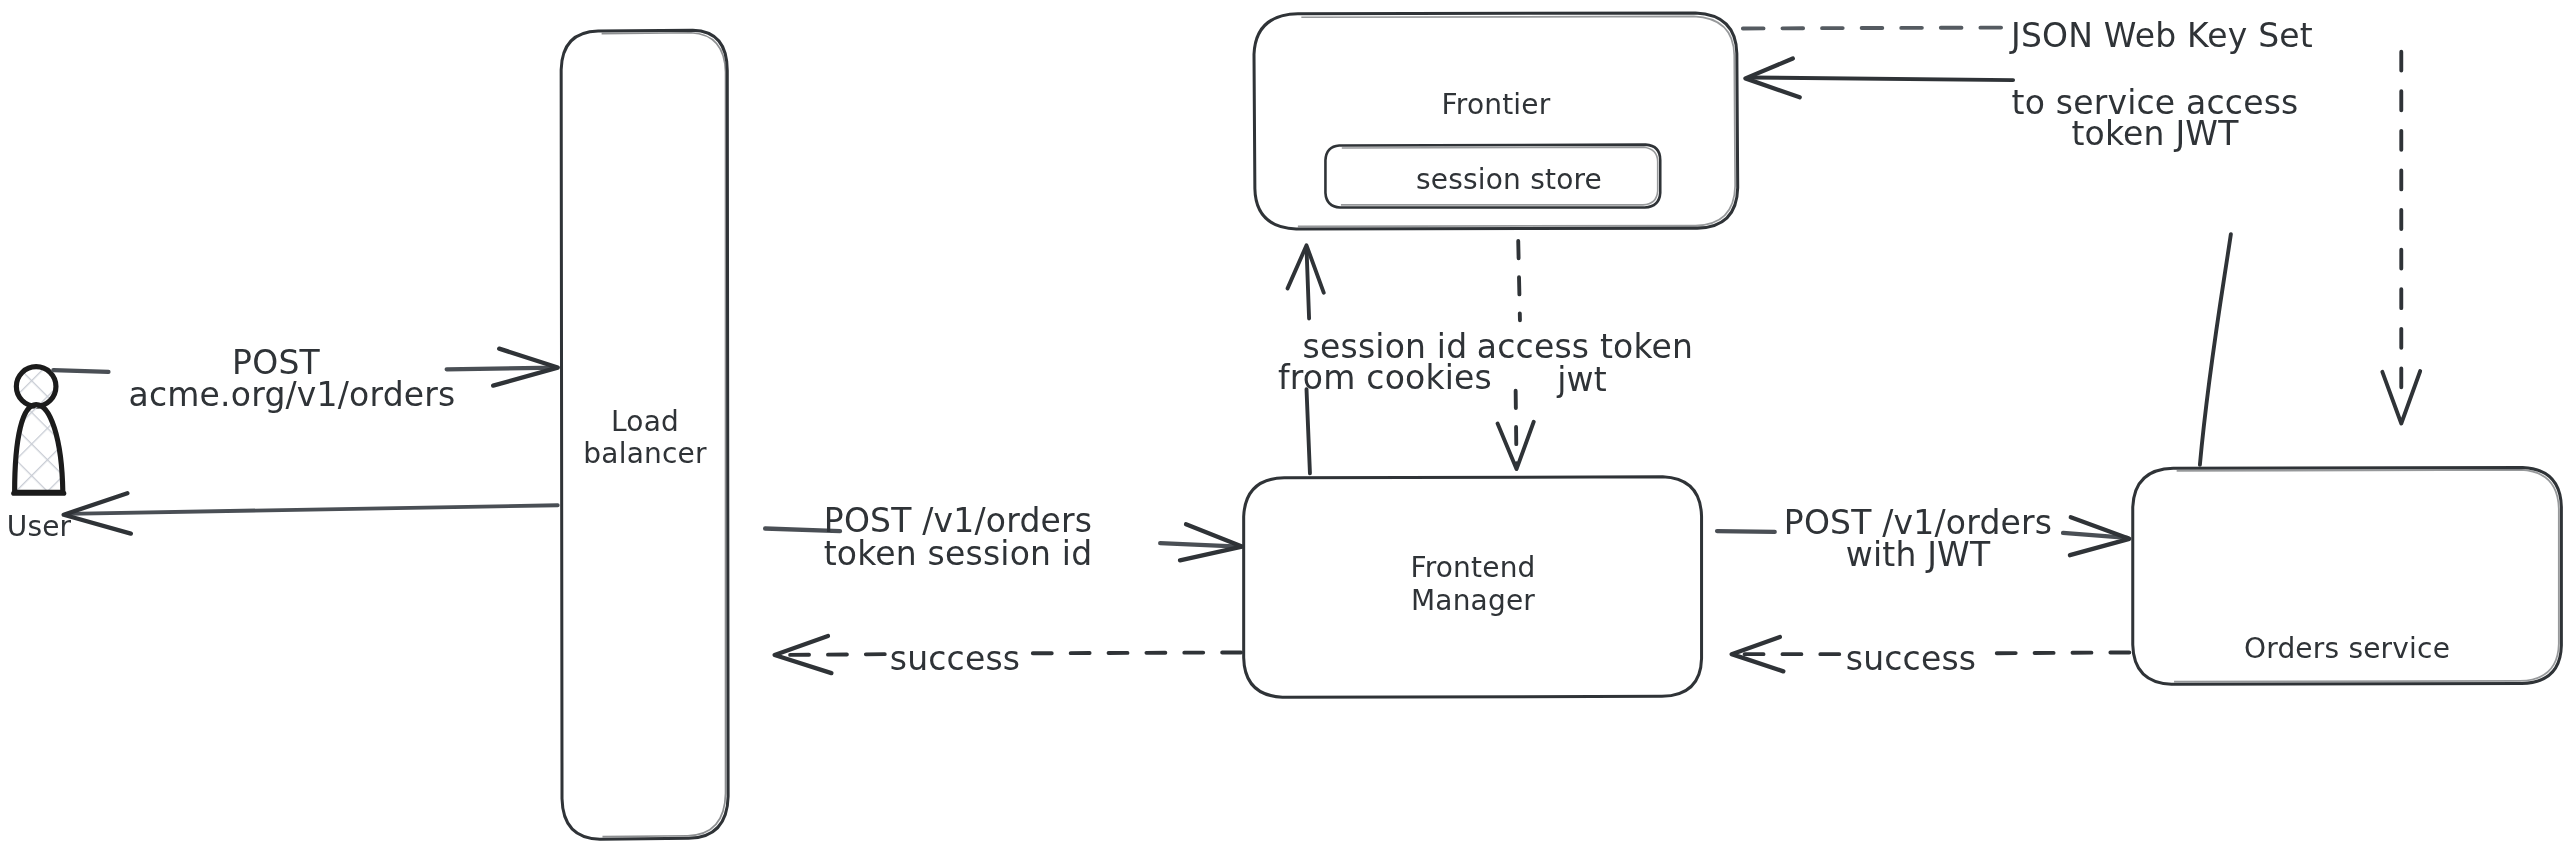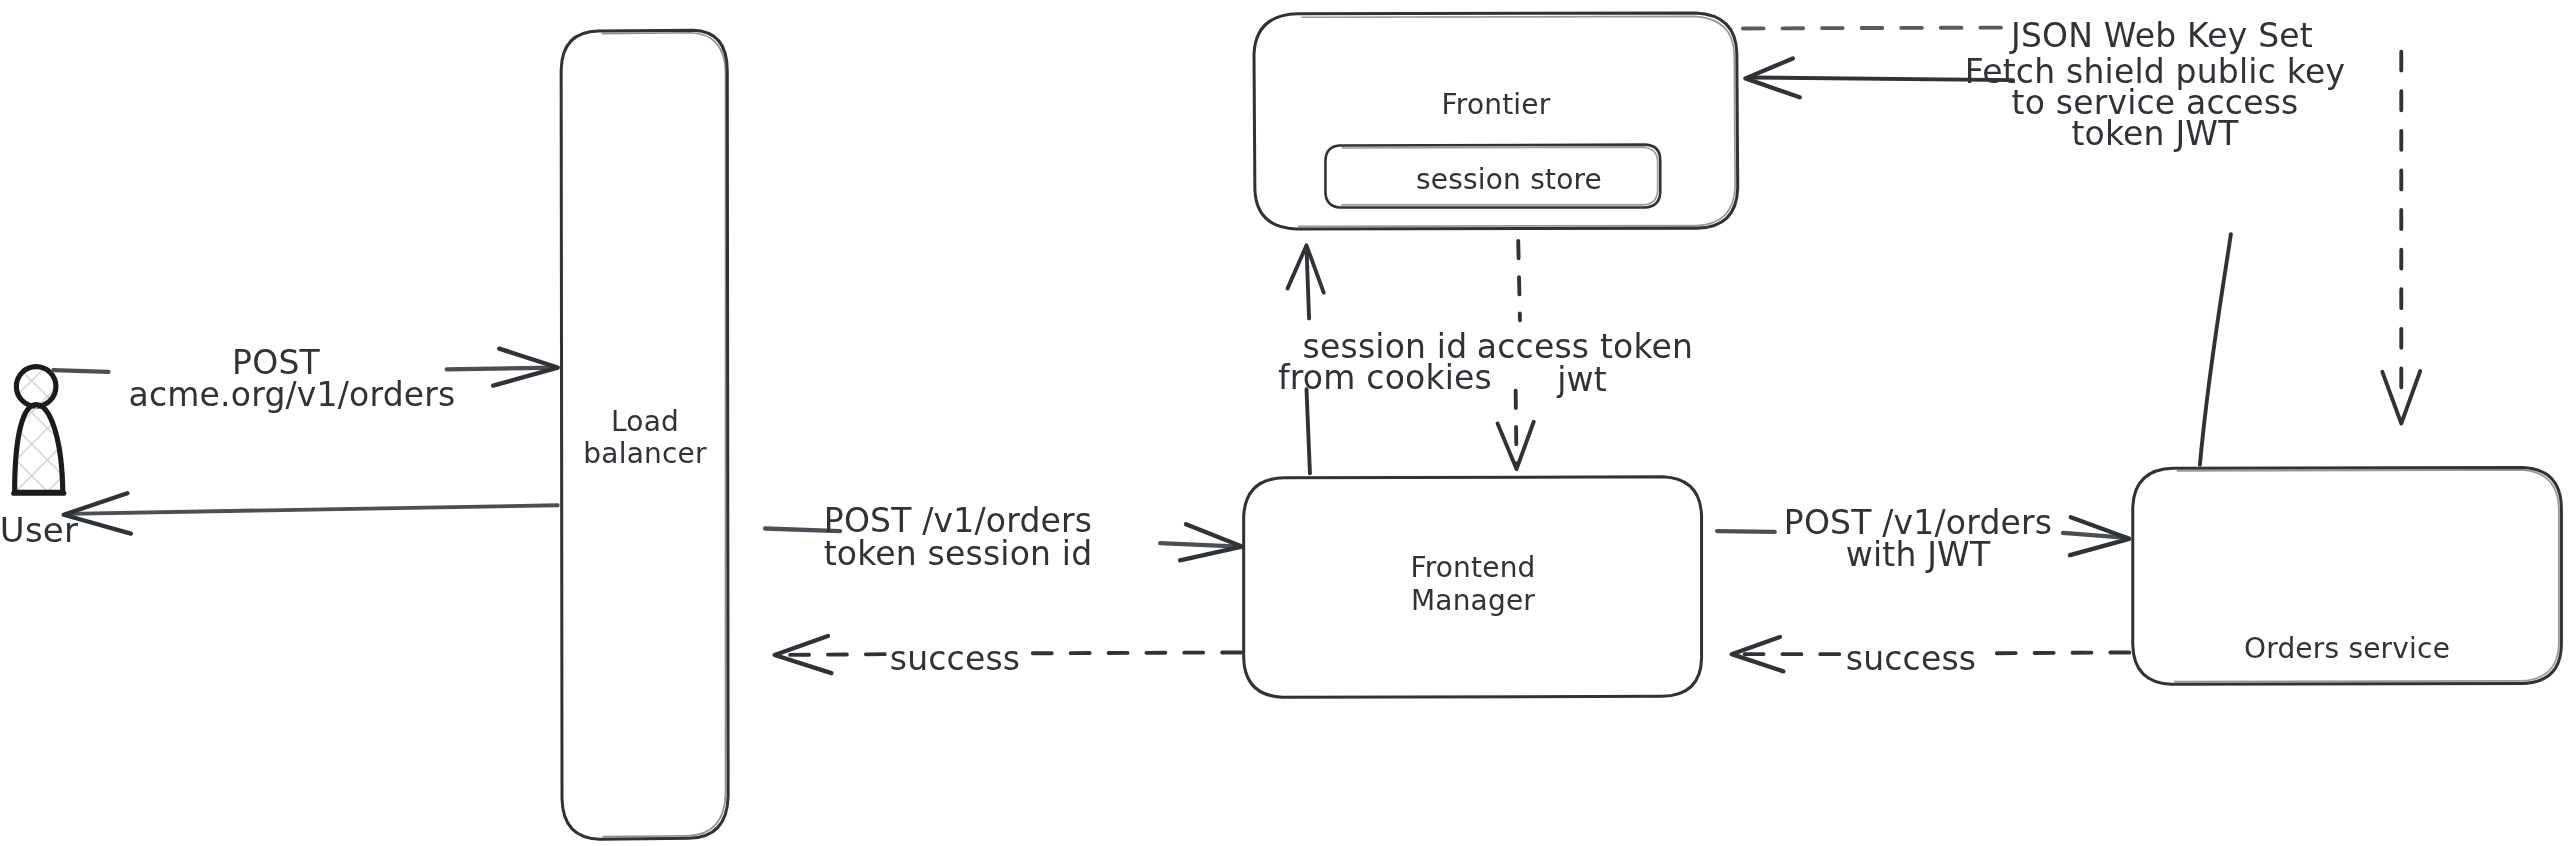--- a/index.html
+++ b/index.html
@@ -34,21 +34,21 @@
     text-align: center;
     letter-spacing: 0.2px;
   }
   .node-label {
     font-size: 28px;
   }
   .edge-label {
     font-size: 33px;
   }
   .actor-label {
-    font-size: 34px;
+    font-size: 28px;
   }
   .c {
     transform: translateX(-50%);
   }
 </style>
 </head>
 <body>
 
 <div id="canvas">
 
@@ -175,20 +175,19 @@
   <div class="lbl edge-label c" style="left:1385px; top:358px;">from cookies</div>
 
   <div class="lbl edge-label c" style="left:1585px; top:327px;">access token</div>
   <div class="lbl edge-label c" style="left:1582px; top:360px;">jwt</div>
 
   <div class="lbl edge-label c" style="left:1918px; top:503px;">POST /v1/orders</div>
   <div class="lbl edge-label c" style="left:1918px; top:535px;">with JWT</div>
 
   <div class="lbl edge-label c" style="left:1911px; top:639px;">success</div>
 
-  <div class="lbl edge-label c" style="left:2155px; top:52px;">Fetch shield public key</div>
   <div class="lbl edge-label c" style="left:2155px; top:83px;">to service access</div>
   <div class="lbl edge-label c" style="left:2155px; top:114px;">token JWT</div>
 
   <div class="lbl edge-label" style="left:2011px; top:15.5px;">JSON Web Key Set</div>
 
 </div>
 
 
 </body></html>

